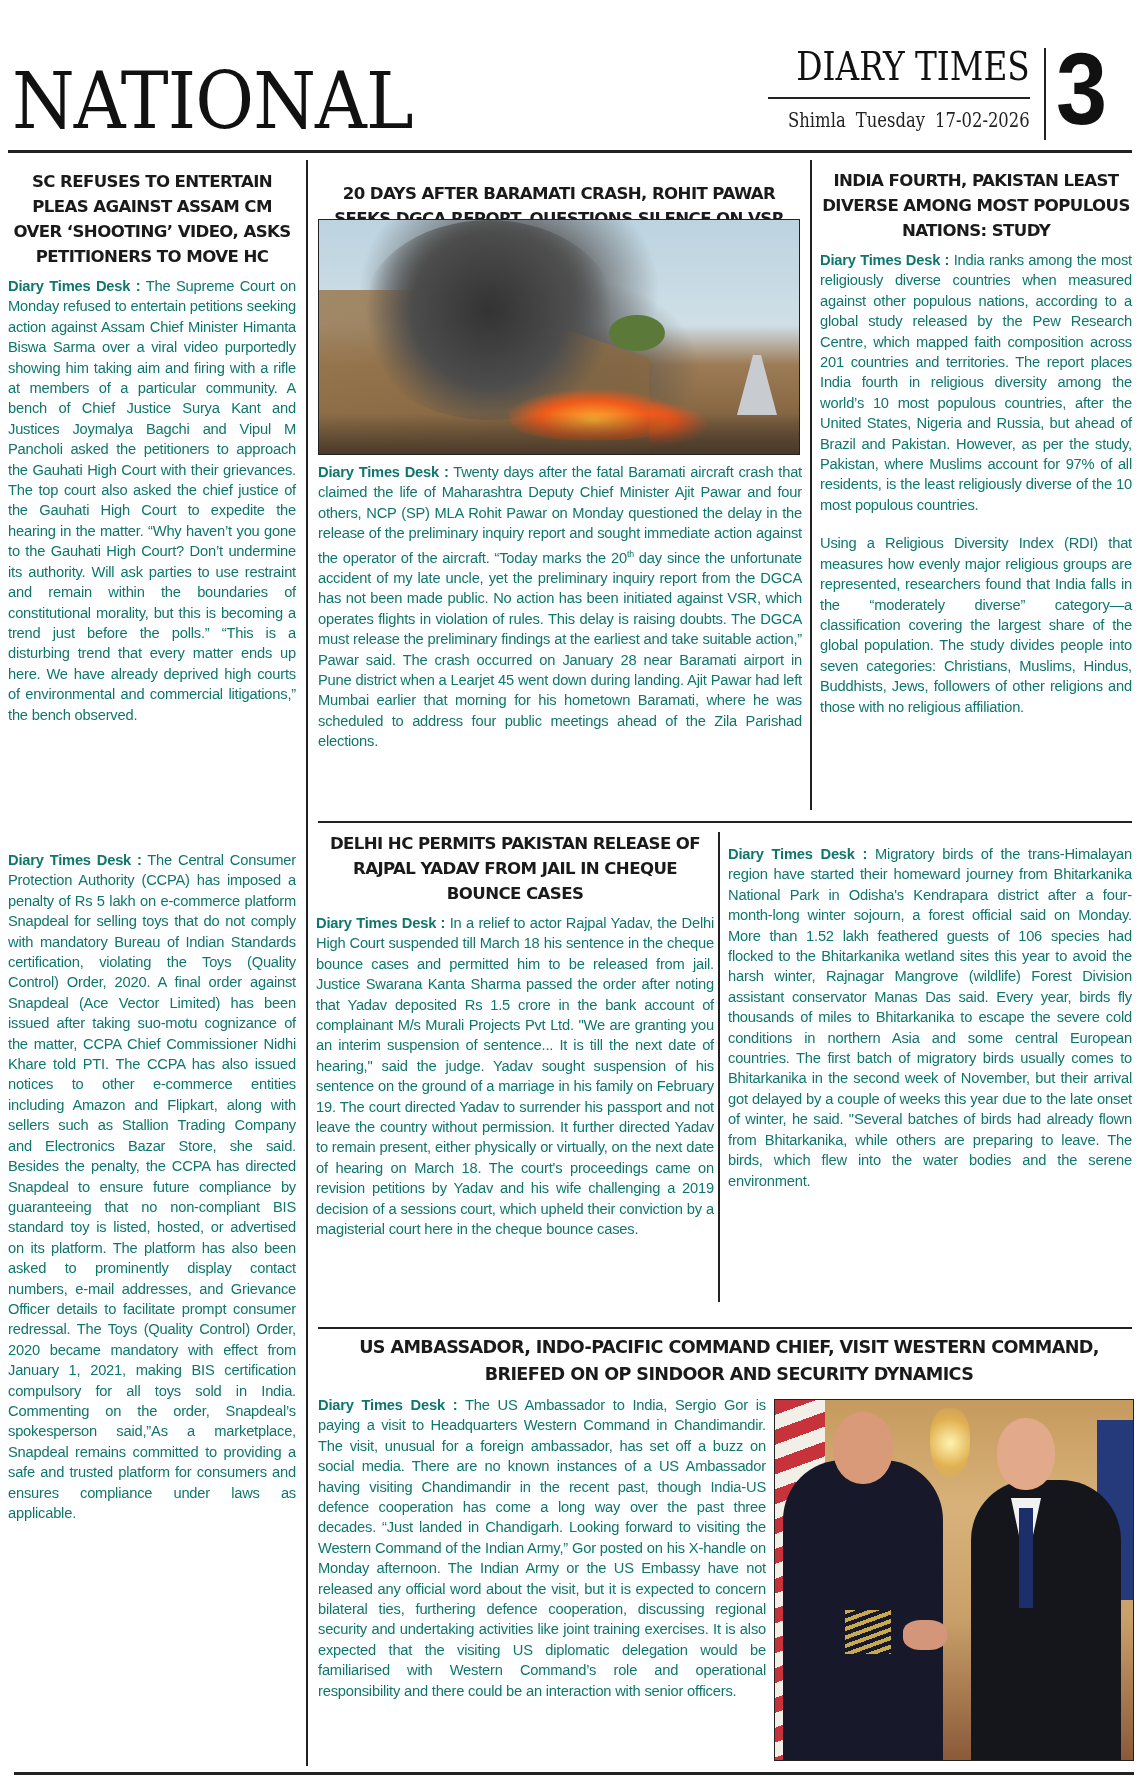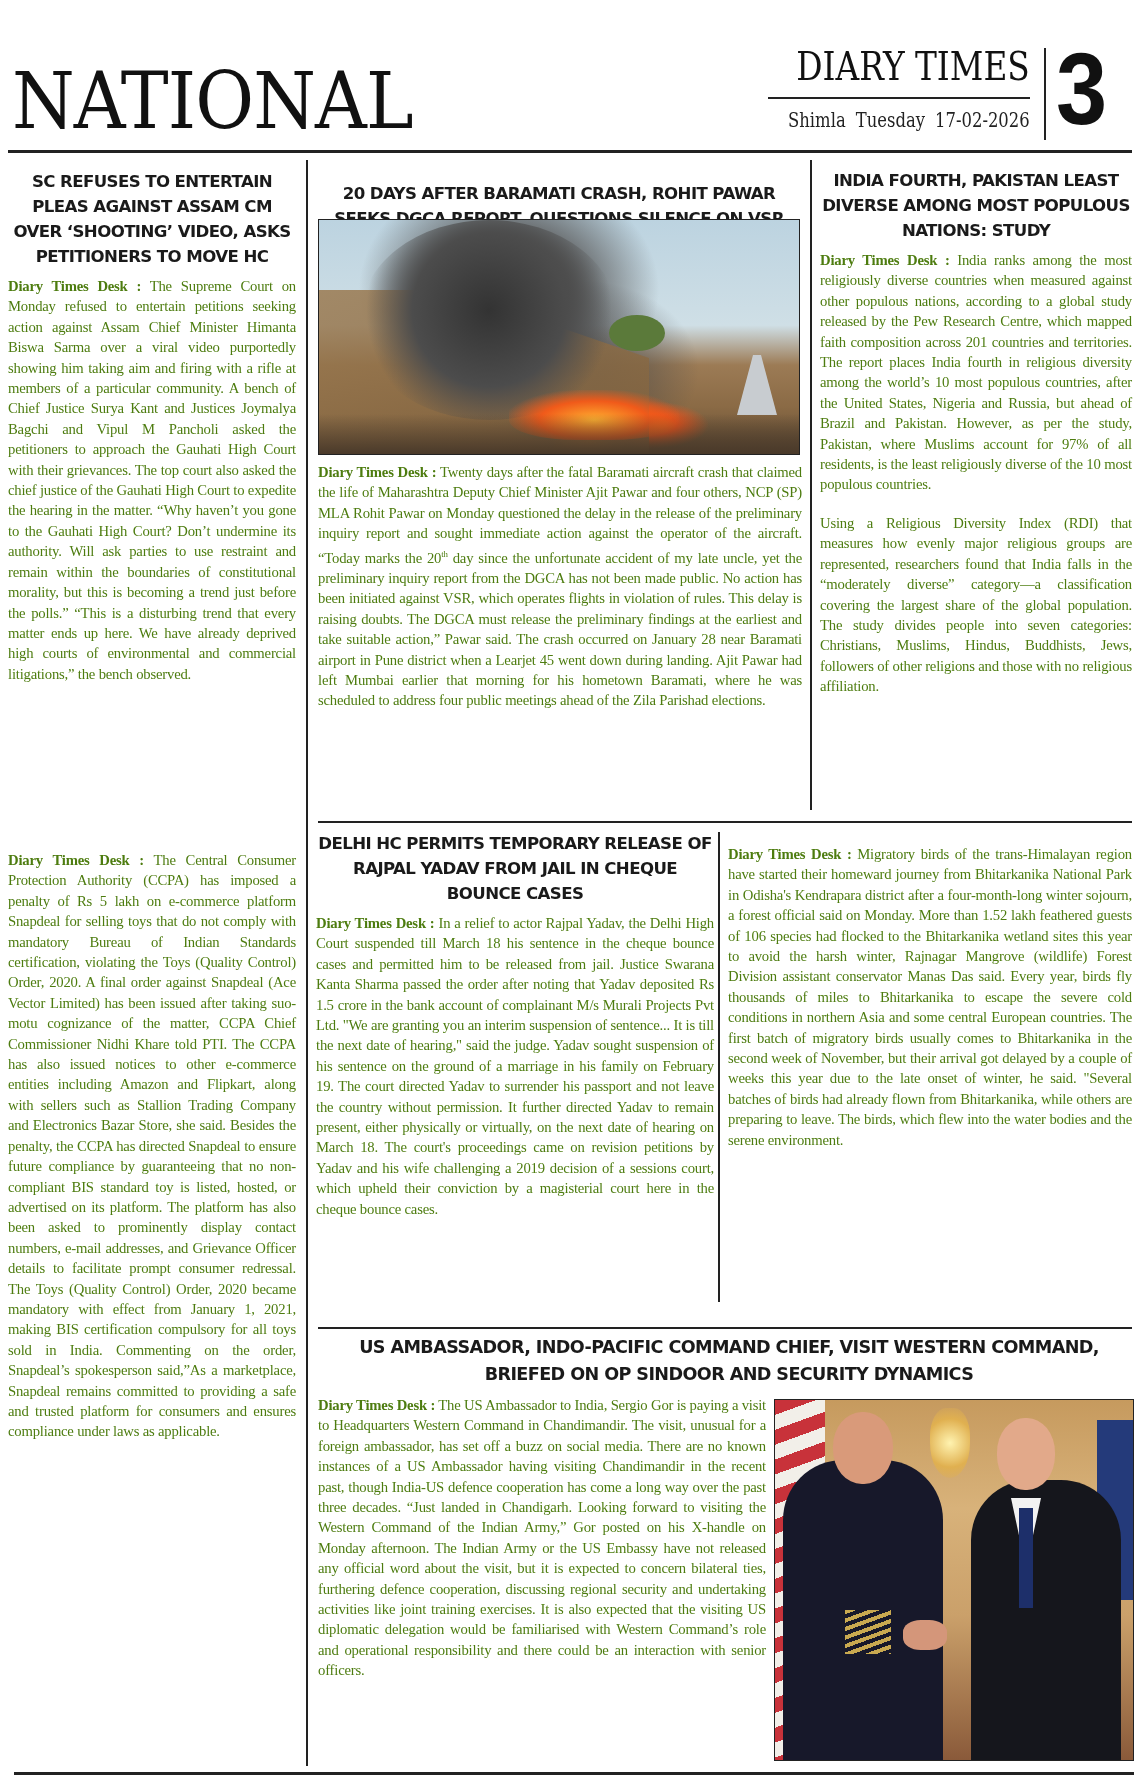--- a/index.html
+++ b/index.html
@@ -12,21 +12,21 @@
   .paper-name { position: absolute; right: 110px; top: 46px; font-family: "DejaVu Serif", serif; font-size: 40px; letter-spacing: 0; transform: scaleX(0.82); transform-origin: right; color: #111; line-height: 1; }
   .paper-rule { position: absolute; left: 768px; top: 97px; width: 262px; height: 2px; background: #222; }
   .dateline { position: absolute; right: 110px; top: 108px; font-family: "DejaVu Serif", serif; font-size: 20px; transform: scaleX(0.82); transform-origin: right; color: #222; word-spacing: 6px; white-space: nowrap; }
   .vrule-head { position: absolute; left: 1044px; top: 48px; width: 2px; height: 92px; background: #222; }
   .page-number { position: absolute; left: 1056px; top: 38px; font-family: "Liberation Sans", sans-serif; font-size: 102px; font-weight: bold; color: #111; line-height: 1; transform: scaleX(0.9); transform-origin: left; }
   .head-rule { position: absolute; left: 8px; top: 150px; width: 1124px; height: 3px; background: #222; }
 
   
   .article { position: absolute; }
   .headline { font-family: "DejaVu Sans", sans-serif; font-weight: bold; text-align: center; color: #1a1a1a; letter-spacing: -0.6px; }
-  .body { font-family: Liberation Serif, serif; text-align: justify; color: #4d7c0f; letter-spacing: -0.2px; }
+  .body { font-family: Liberation Sans, sans-serif; text-align: justify; color: #0f766e; letter-spacing: -0.2px; }
   .byline { font-weight: bold; }
   .body p + p { margin-top: 18px; }
   sup { font-size: 60%; }
 
   .col-a .headline { font-size: 16.6px; line-height: 25px; }
   .col-a .body { font-size: 14.7px; line-height: 20.4px; }
 
   .vrule { position: absolute; width: 2px; background: #222; }
   .hrule { position: absolute; height: 2px; background: #222; }
 
@@ -119,21 +119,21 @@
   <h2 class="headline">INDIA FOURTH, PAKISTAN LEAST DIVERSE AMONG MOST POPULOUS NATIONS: STUDY</h2>
   <div class="body" style="margin-top:7px;">
     <p><span class="byline">Diary Times Desk :</span><span> India ranks among the most religiously diverse countries when measured against other populous nations, according to a global study released by the Pew Research Centre, which mapped faith composition across 201 countries and territories. The report places India fourth in religious diversity among the world’s 10 most populous countries, after the United States, Nigeria and Russia, but ahead of Brazil and Pakistan. However, as per the study, Pakistan, where Muslims account for 97% of all residents, is the least religiously diverse of the 10 most populous countries.</span></p>
     <p>Using a Religious Diversity Index (RDI) that measures how evenly major religious groups are represented, researchers found that India falls in the “moderately diverse” category—a classification covering the largest share of the global population. The study divides people into seven categories: Christians, Muslims, Hindus, Buddhists, Jews, followers of other religions and those with no religious affiliation.</p>
   </div>
 </div>
 
 <div class="hrule" style="left:318px; top:821px; width:814px;"></div>
 
 <div class="article col-a" style="left:316px; top:831px; width:398px;">
-  <h2 class="headline">DELHI HC PERMITS TEMPORARY RELEASE OF RAJPAL YADAV FROM JAIL IN CHEQUE BOUNCE CASES</h2>
+  <h2 class="headline">DELHI HC PERMITS PAKISTAN RELEASE OF RAJPAL YADAV FROM JAIL IN CHEQUE BOUNCE CASES</h2>
   <div class="body" style="margin-top:7px;">
     <span class="byline">Diary Times Desk :</span><span> In a relief to actor Rajpal Yadav, the Delhi High Court suspended till March 18 his sentence in the cheque bounce cases and permitted him to be released from jail. Justice Swarana Kanta Sharma passed the order after noting that Yadav deposited Rs 1.5 crore in the bank account of complainant M/s Murali Projects Pvt Ltd. "We are granting you an interim suspension of sentence... It is till the next date of hearing," said the judge. Yadav sought suspension of his sentence on the ground of a marriage in his family on February 19. The court directed Yadav to surrender his passport and not leave the country without permission. It further directed Yadav to remain present, either physically or virtually, on the next date of hearing on March 18. The court's proceedings came on revision petitions by Yadav and his wife challenging a 2019 decision of a sessions court, which upheld their conviction by a magisterial court here in the cheque bounce cases.</span>
   </div>
 </div>
 
 <div class="vrule" style="left:718px; top:832px; height:470px;"></div>
 
 <div class="article col-a" style="left:728px; top:831px; width:404px;">
   <div class="body" style="margin-top:13px;">
     <span class="byline">Diary Times Desk :</span><span> Migratory birds of the trans-Himalayan region have started their homeward journey from Bhitarkanika National Park in Odisha's Kendrapara district after a four-month-long winter sojourn, a forest official said on Monday. More than 1.52 lakh feathered guests of 106 species had flocked to the Bhitarkanika wetland sites this year to avoid the harsh winter, Rajnagar Mangrove (wildlife) Forest Division assistant conservator Manas Das said. Every year, birds fly thousands of miles to Bhitarkanika to escape the severe cold conditions in northern Asia and some central European countries. The first batch of migratory birds usually comes to Bhitarkanika in the second week of November, but their arrival got delayed by a couple of weeks this year due to the late onset of winter, he said. "Several batches of birds had already flown from Bhitarkanika, while others are preparing to leave. The birds, which flew into the water bodies and the serene environment.</span>

